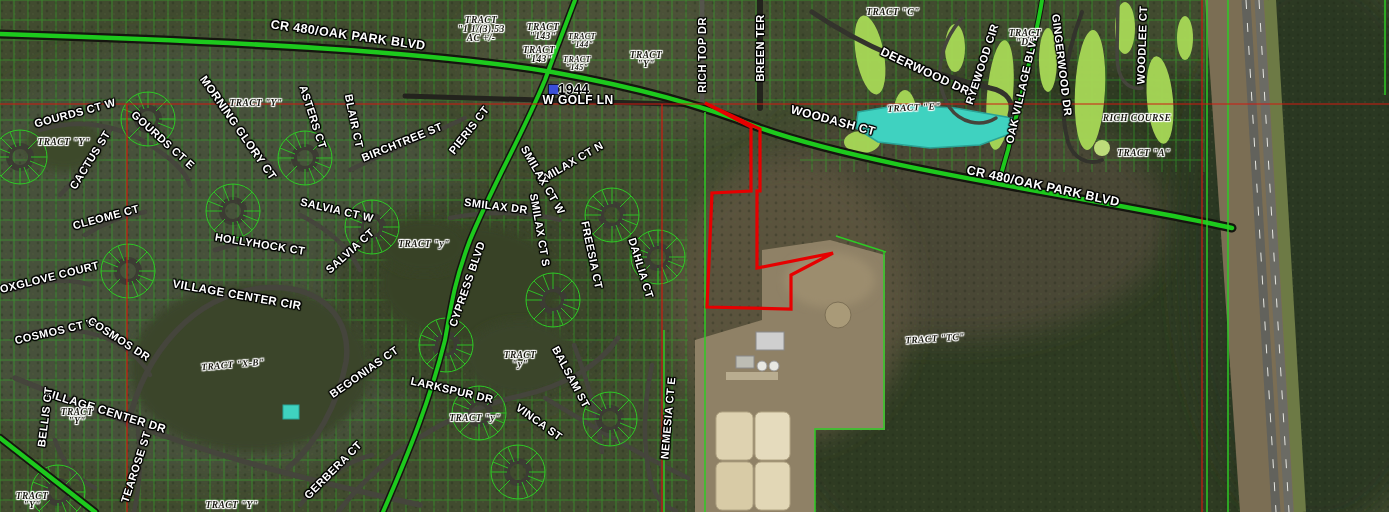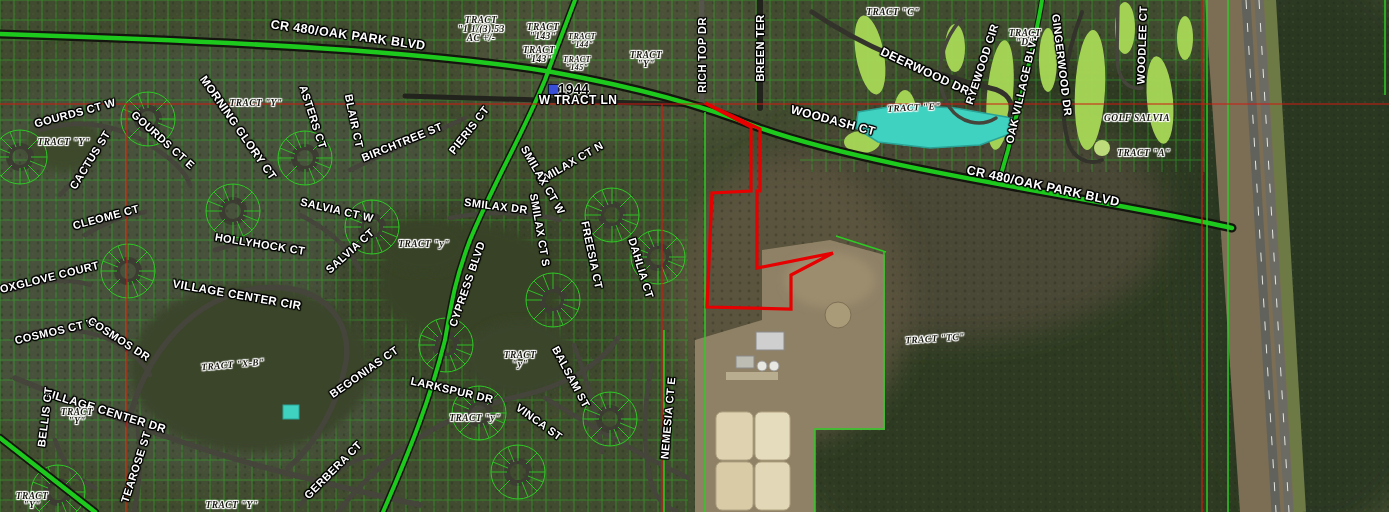--- a/index.html
+++ b/index.html
@@ -204,21 +204,21 @@
   <g>
     <path d="M705,103 L760,129 L760,191 L757,191 L757,268 L833,253 L791,275 L791,309 L707,307 L712,193 L751,191 L751,127 Z" fill="none" stroke="#e60000" stroke-width="3.2" stroke-linejoin="miter"></path>
   </g>
 </svg>
 
 <div id="labels">
   <div class="bluesq" style="left:548px;top:84px;"></div>
   <div class="marker1950" style="left:558px;top:81px;">1944</div>
 <div class="lbl street" style="left: 348px; top: 36px; font-size: 12.5px; transform: translate(-50%, -50%) rotate(8deg);">CR 480/OAK PARK BLVD</div>
       <div class="lbl street" style="left: 1043px; top: 187px; font-size: 12.5px; transform: translate(-50%, -50%) rotate(12deg);">CR 480/OAK PARK BLVD</div>
-      <div class="lbl street" style="left: 578px; top: 101px; font-size: 12px; transform: translate(-50%, -50%) rotate(0deg);">W TRACT LN</div>
+      <div class="lbl street" style="left: 578px; top: 101px; font-size: 12px; transform: translate(-50%, -50%) rotate(0deg);">W GOLF LN</div>
       <div class="lbl street" style="left: 833px; top: 121px; font-size: 12px; transform: translate(-50%, -50%) rotate(15deg);">WOODASH CT</div>
       <div class="lbl street" style="left: 702px; top: 55px; font-size: 11px; transform: translate(-50%, -50%) rotate(-90deg);">RICH TOP DR</div>
       <div class="lbl street" style="left: 760px; top: 48px; font-size: 11px; transform: translate(-50%, -50%) rotate(-90deg);">BREEN TER</div>
       <div class="lbl street" style="left: 925px; top: 72px; font-size: 12px; transform: translate(-50%, -50%) rotate(25deg);">DEERWOOD DR</div>
       <div class="lbl street" style="left: 982px; top: 64px; font-size: 11px; transform: translate(-50%, -50%) rotate(-72deg);">RYEWOOD CIR</div>
       <div class="lbl street" style="left: 1022px; top: 88px; font-size: 11px; transform: translate(-50%, -50%) rotate(-77deg);">OAK VILLAGE BLVD</div>
       <div class="lbl street" style="left: 1062px; top: 65px; font-size: 11px; transform: translate(-50%, -50%) rotate(83deg);">GINGERWOOD DR</div>
       <div class="lbl street" style="left: 1142px; top: 45px; font-size: 11px; transform: translate(-50%, -50%) rotate(-88deg);">WOODLEE CT</div>
       <div class="lbl street" style="left: 75px; top: 113px; font-size: 11px; transform: translate(-50%, -50%) rotate(-15deg);">GOURDS CT W</div>
       <div class="lbl street" style="left: 163px; top: 140px; font-size: 11px; transform: translate(-50%, -50%) rotate(42deg);">GOURDS CT E</div>
@@ -264,21 +264,21 @@
       <div class="lbl tract" style="left: 582px; top: 41px; font-size: 8px; transform: translate(-50%, -50%) rotate(0deg);">TRACT
 "144"</div>
       <div class="lbl tract" style="left: 577px; top: 64px; font-size: 8px; transform: translate(-50%, -50%) rotate(0deg);">TRACT
 "145"</div>
       <div class="lbl tract" style="left: 646px; top: 60px; font-size: 9.5px; transform: translate(-50%, -50%) rotate(0deg);">TRACT
 "Y"</div>
       <div class="lbl tract" style="left: 893px; top: 13px; font-size: 9.5px; transform: translate(-50%, -50%) rotate(0deg);">TRACT "C"</div>
       <div class="lbl tract" style="left: 1025px; top: 38px; font-size: 9.5px; transform: translate(-50%, -50%) rotate(0deg);">TRACT
 "D"</div>
       <div class="lbl tract" style="left: 914px; top: 108px; font-size: 9.5px; transform: translate(-50%, -50%) rotate(-3deg);">TRACT "E"</div>
-      <div class="lbl tract" style="left: 1137px; top: 119px; font-size: 9.5px; transform: translate(-50%, -50%) rotate(0deg);">GOLF SALVIA</div>
+      <div class="lbl tract" style="left: 1137px; top: 119px; font-size: 9.5px; transform: translate(-50%, -50%) rotate(0deg);">RICH COURSE</div>
       <div class="lbl tract" style="left: 1144px; top: 154px; font-size: 9.5px; transform: translate(-50%, -50%) rotate(0deg);">TRACT "A"</div>
       <div class="lbl tract" style="left: 424px; top: 245px; font-size: 9.5px; transform: translate(-50%, -50%) rotate(0deg);">TRACT "y"</div>
       <div class="lbl tract" style="left: 475px; top: 419px; font-size: 9.5px; transform: translate(-50%, -50%) rotate(0deg);">TRACT "y"</div>
       <div class="lbl tract" style="left: 520px; top: 360px; font-size: 9.5px; transform: translate(-50%, -50%) rotate(0deg);">TRACT
 "y"</div>
       <div class="lbl tract" style="left: 233px; top: 365px; font-size: 9.5px; transform: translate(-50%, -50%) rotate(-5deg);">TRACT "X-B"</div>
       <div class="lbl tract" style="left: 935px; top: 339px; font-size: 9.5px; transform: translate(-50%, -50%) rotate(-4deg);">TRACT "TC"</div>
       <div class="lbl tract" style="left: 77px; top: 417px; font-size: 9.5px; transform: translate(-50%, -50%) rotate(0deg);">TRACT
 "Y"</div>
       <div class="lbl tract" style="left: 32px; top: 501px; font-size: 9.5px; transform: translate(-50%, -50%) rotate(0deg);">TRACT

